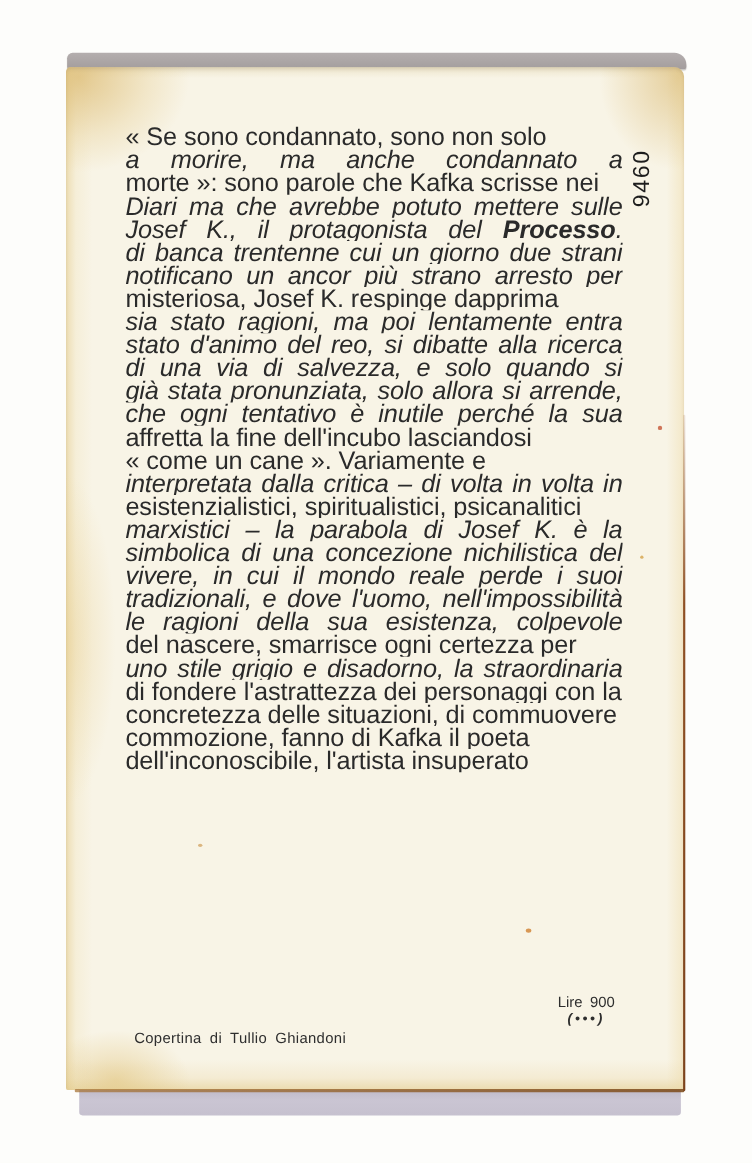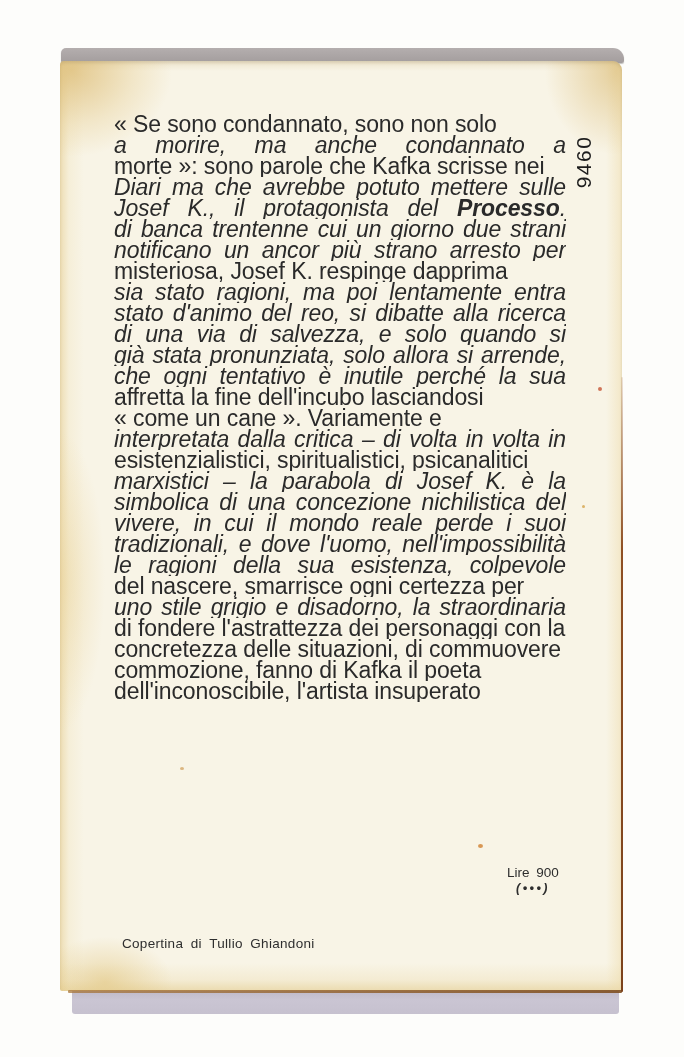--- a/index.html
+++ b/index.html
@@ -98,21 +98,21 @@
     left: 62px; top: 864px;
     font-size: 13.5px;
     letter-spacing: 0.3px;
     word-spacing: 3.5px;
     color: #2e2e2e;
     white-space: nowrap;
     margin-top: 11px;
   }
   .price-block {
     position: absolute;
-    right: 53px; top: 804px;
+    right: 53px; top: 842px;
     width: 72px;
     text-align: center;
     color: #2e2e2e;
   }
   .price-label {
     font-size: 13.5px;
     word-spacing: 3px;
     white-space: nowrap;
   }
   .price-dots {

